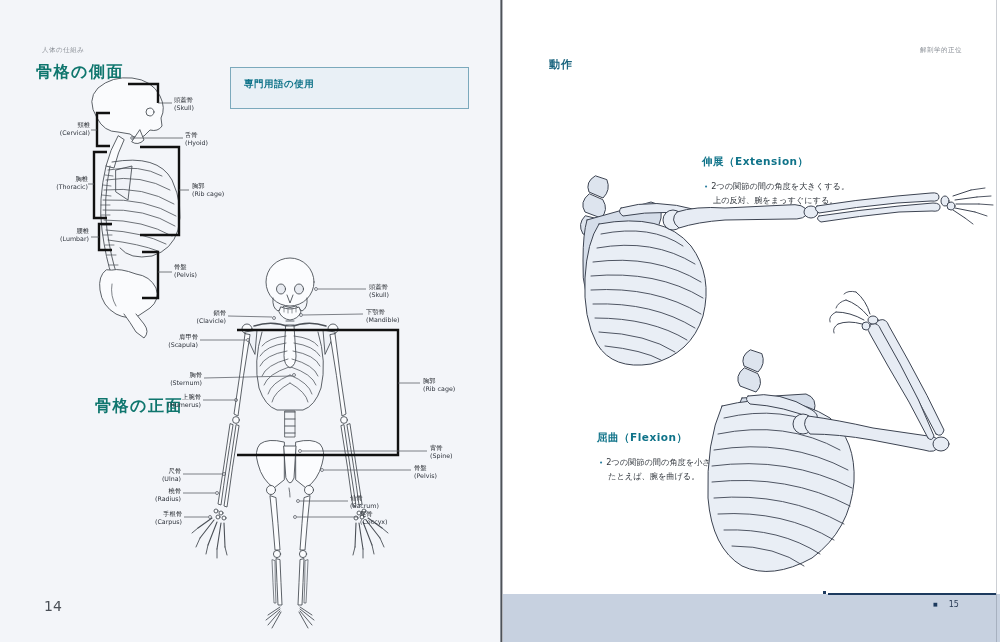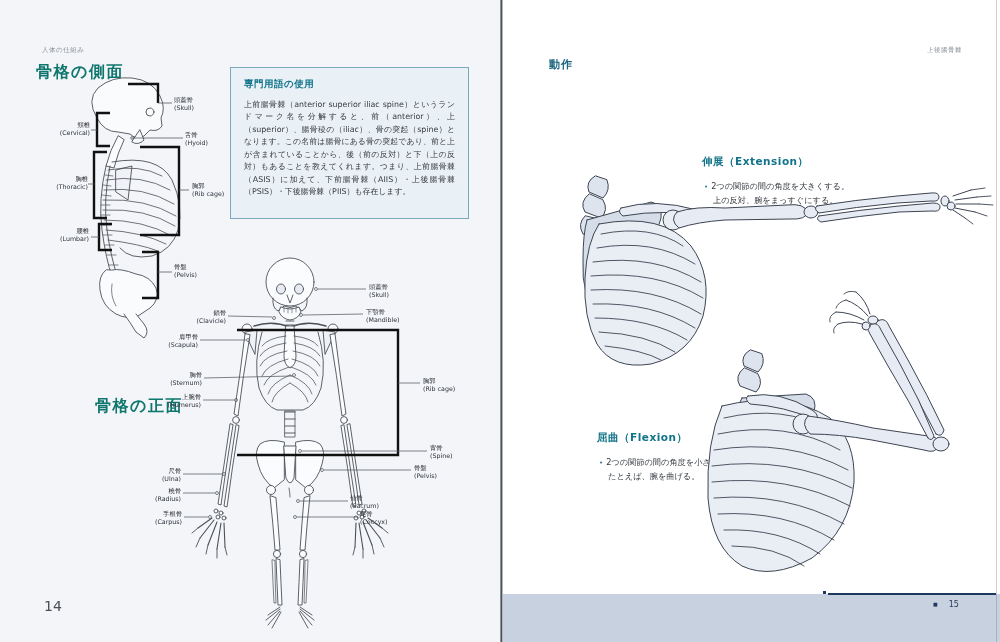--- a/index.html
+++ b/index.html
@@ -13,21 +13,21 @@
   .edge-line{position:absolute;left:996px;top:0;width:1px;height:642px;background:rgba(110,118,132,.35);}
   .running-header{position:absolute;font-size:6.5px;color:#8a8f96;letter-spacing:.5px;white-space:nowrap;margin-top:16px;}
   .fig-title{position:absolute;font-family:"DejaVu Serif","Liberation Serif",serif;
              font-weight:bold;font-size:16px;color:#0f766e;letter-spacing:1.5px;white-space:nowrap;}
   .art{position:absolute;}
   .lab{position:absolute;font-size:6.3px;line-height:7.9px;color:#23272d;white-space:nowrap;}
   .lab span{display:block;}
   .lab .en{color:#2d323b;}
   .lab.ra{text-align:right;}
   .term-box{position:absolute;left:230px;top:67px;width:239px;box-sizing:border-box;
-            background:#e9f0f6;border:1px solid #7ba9bc;padding:10px 13px 19px 13px;}
+            background:#e9f0f6;border:1px solid #7ba9bc;padding:10px 13px 9px 13px;}
   .term-title{font-size:9.5px;font-weight:bold;color:#0f7389;margin:0 0 8px 0;letter-spacing:.5px;}
   .term-box p{font-size:7.9px;line-height:1.58;color:#363b41;margin:0 0 8px 0;text-align:justify;}
   .term-box p:last-child{margin-bottom:0;}
   .page-num{position:absolute;font-size:14px;color:#4a4f56;}
   .section-title{position:absolute;font-size:11px;font-weight:bold;color:#19647e;letter-spacing:1px;white-space:nowrap;}
   .intro{position:absolute;font-size:8px;line-height:1.55;color:#33383f;text-align:justify;}
   .move-heading{position:absolute;font-size:10.5px;font-weight:bold;color:#0f7389;letter-spacing:.5px;white-space:nowrap;}
   .bullets{position:absolute;font-size:8.2px;line-height:12.5px;color:#33383f;white-space:nowrap;}
   .b-line{display:flex;align-items:baseline;}
   .bullet{color:#2d7fa0;margin-right:3px;font-size:7px;}
@@ -108,21 +108,20 @@
       <span>腰椎</span>
         <span class="en">(Lumbar)</span>
       </div>
     <div class="lab" style="left:174px;top:263px">
       <span>骨盤</span>
         <span class="en">(Pelvis)</span>
       </div>
 
     <div class="term-box">
       <div class="term-title">専門用語の使用</div>
-      <p>上前腸骨棘（anterior superior iliac spine）というランドマーク名を分解すると、前（anterior）、上（superior）、腸骨稜の（iliac）、骨の突起（spine）となります。この名前は腸骨にある骨の突起であり、前と上が含まれていることから、後（前の反対）と下（上の反対）もあることを教えてくれます。つまり、上前腸骨棘（ASIS）に加えて、下前腸骨棘（AIIS）・上後腸骨棘（PSIS）・下後腸骨棘（PIIS）も存在します。</p>
     </div>
 
     <div class="fig-title" style="left:95px;top:396px">骨格の正面</div>
 
     <svg class="art" style="left:150px;top:248px" width="300" height="390" viewBox="0 0 300 390">
       <g stroke="#4b5057" stroke-width="0.9" fill="#fbfcfe" stroke-linejoin="round" stroke-linecap="round">
         <ellipse cx="140" cy="34" rx="24" ry="24"></ellipse>
         <ellipse cx="131" cy="41" rx="4.5" ry="5" fill="#e8ebf1"></ellipse>
         <ellipse cx="149" cy="41" rx="4.5" ry="5" fill="#e8ebf1"></ellipse>
         <path d="M137,47 L140,55 L143,47" fill="none"></path>
@@ -273,21 +272,21 @@
     <div class="lab" style="left:360px;top:510px">
       <span>尾骨</span>
         <span class="en">(Coccyx)</span>
       </div>
 
     <div class="page-num" style="left:44px;top:598px">14</div>
   </div>
 
   <div class="page page-right"></div>
 
-  <div class="running-header" style="left:840px;top:30px;width:122px;text-align:right">上後腸骨棘</div>
+  <div class="running-header" style="left:840px;top:30px;width:122px;text-align:right">解剖学的正位</div>
 
   <div class="section-title" style="left:549px;top:57px">動作</div>
 
 
   <div class="move-heading" style="left:702px;top:155px">伸展（Extension）</div>
 
   <div class="bullets" style="left:704px;top:180px">
     <div class="b-line">
       <span class="bullet">•</span>
       <span>2つの関節の間の角度を大きくする。</span>

